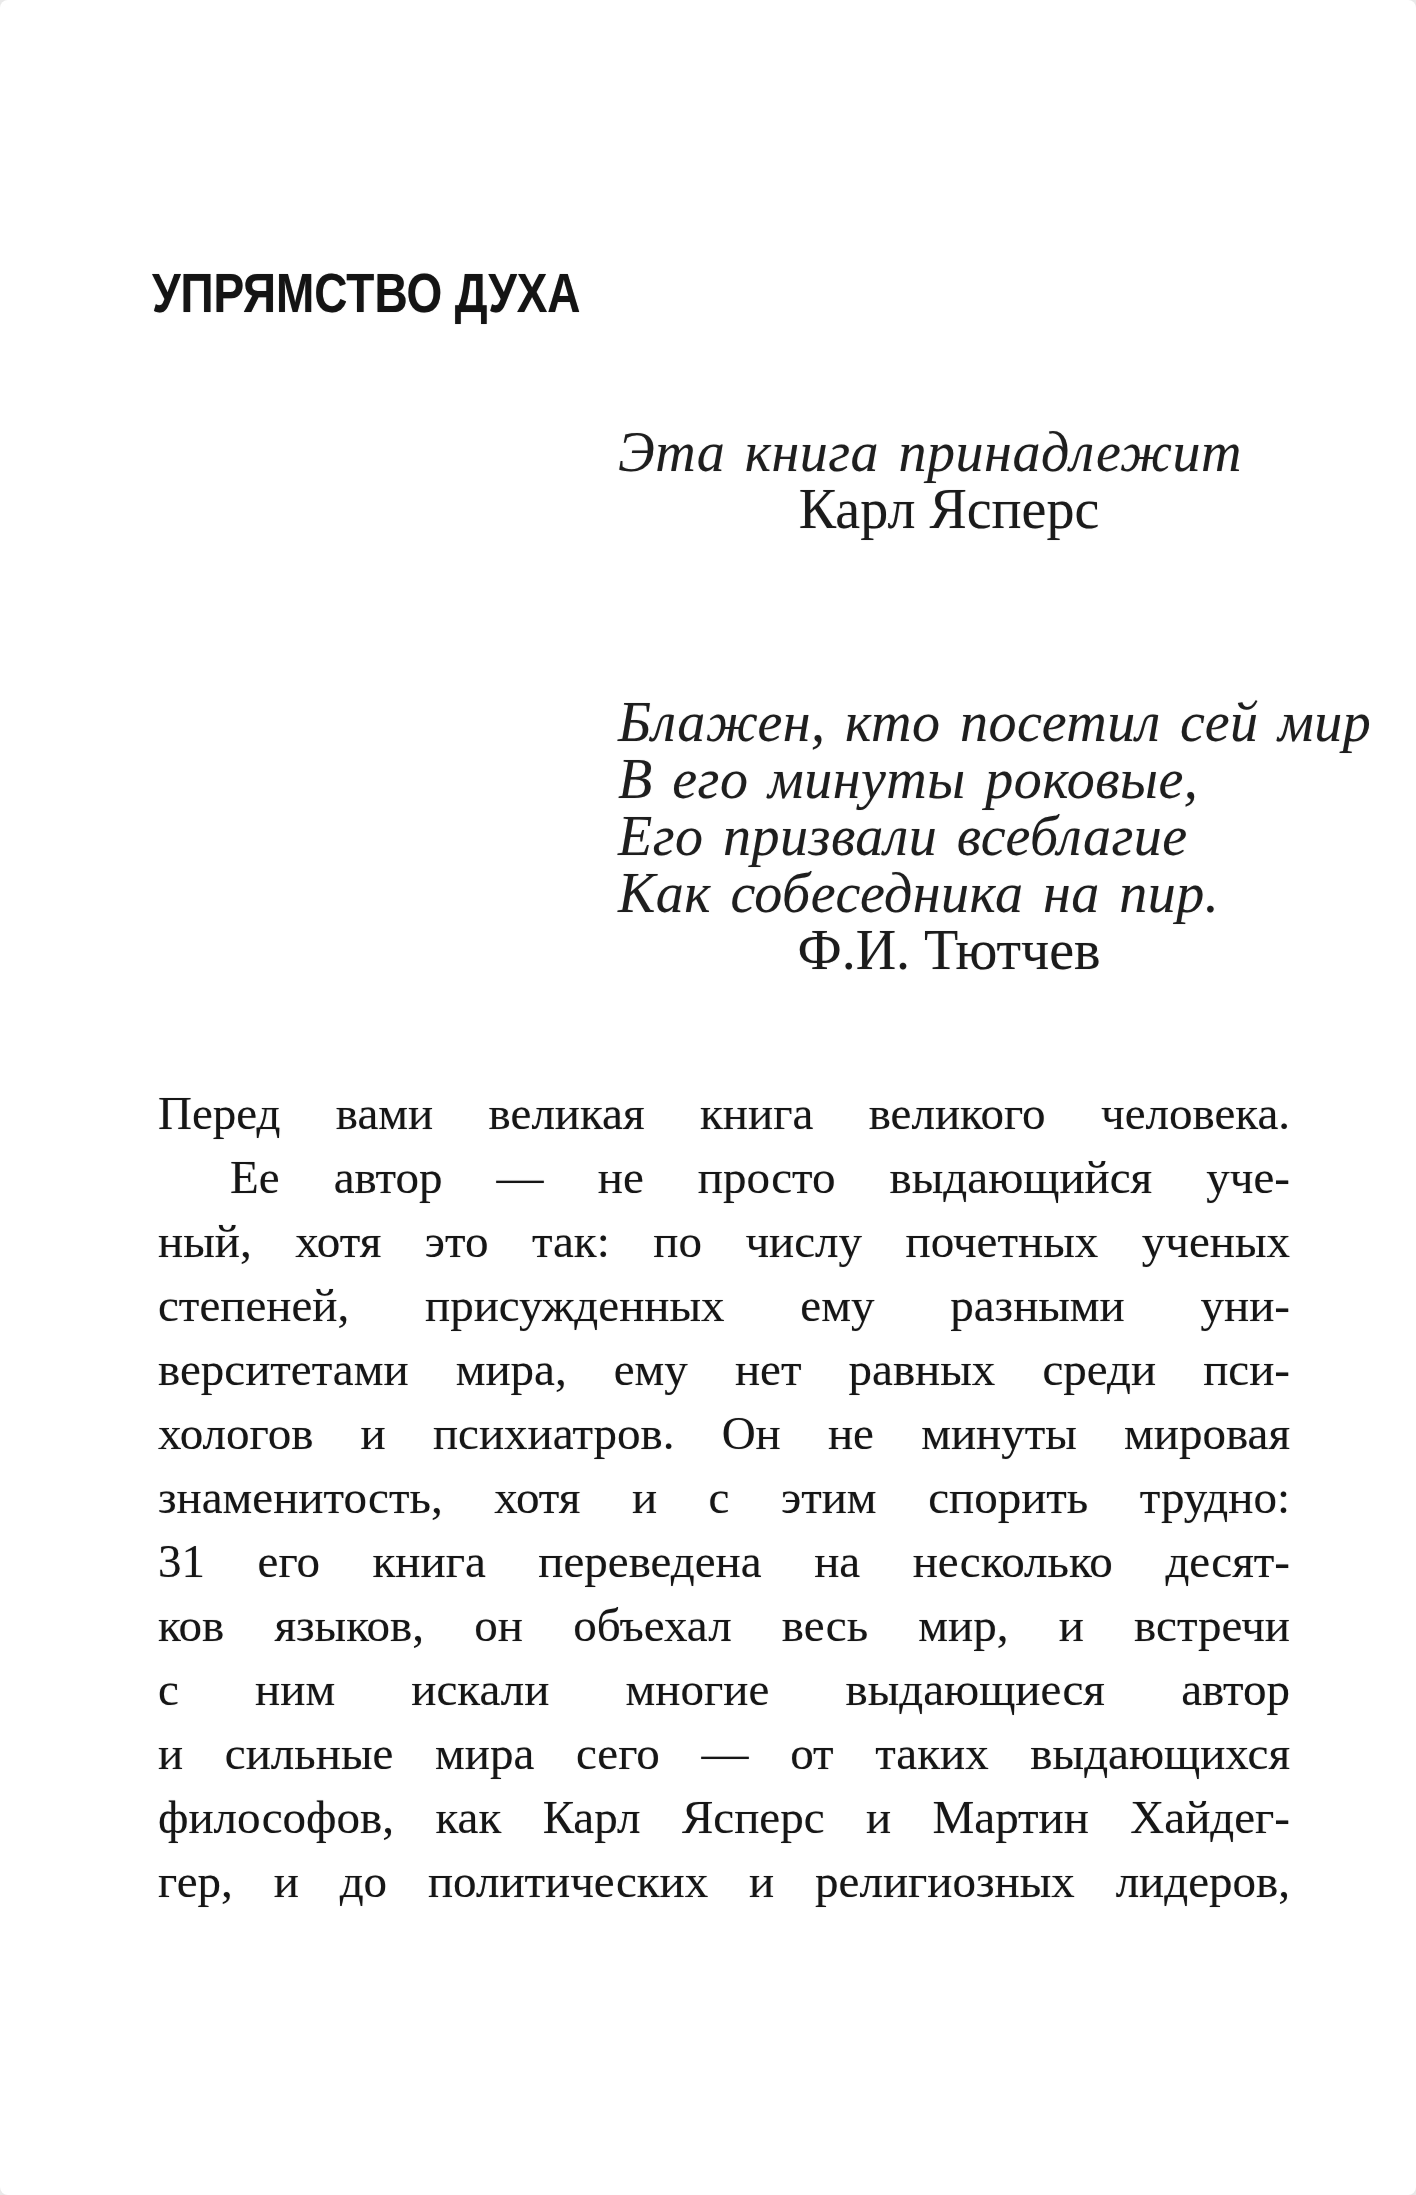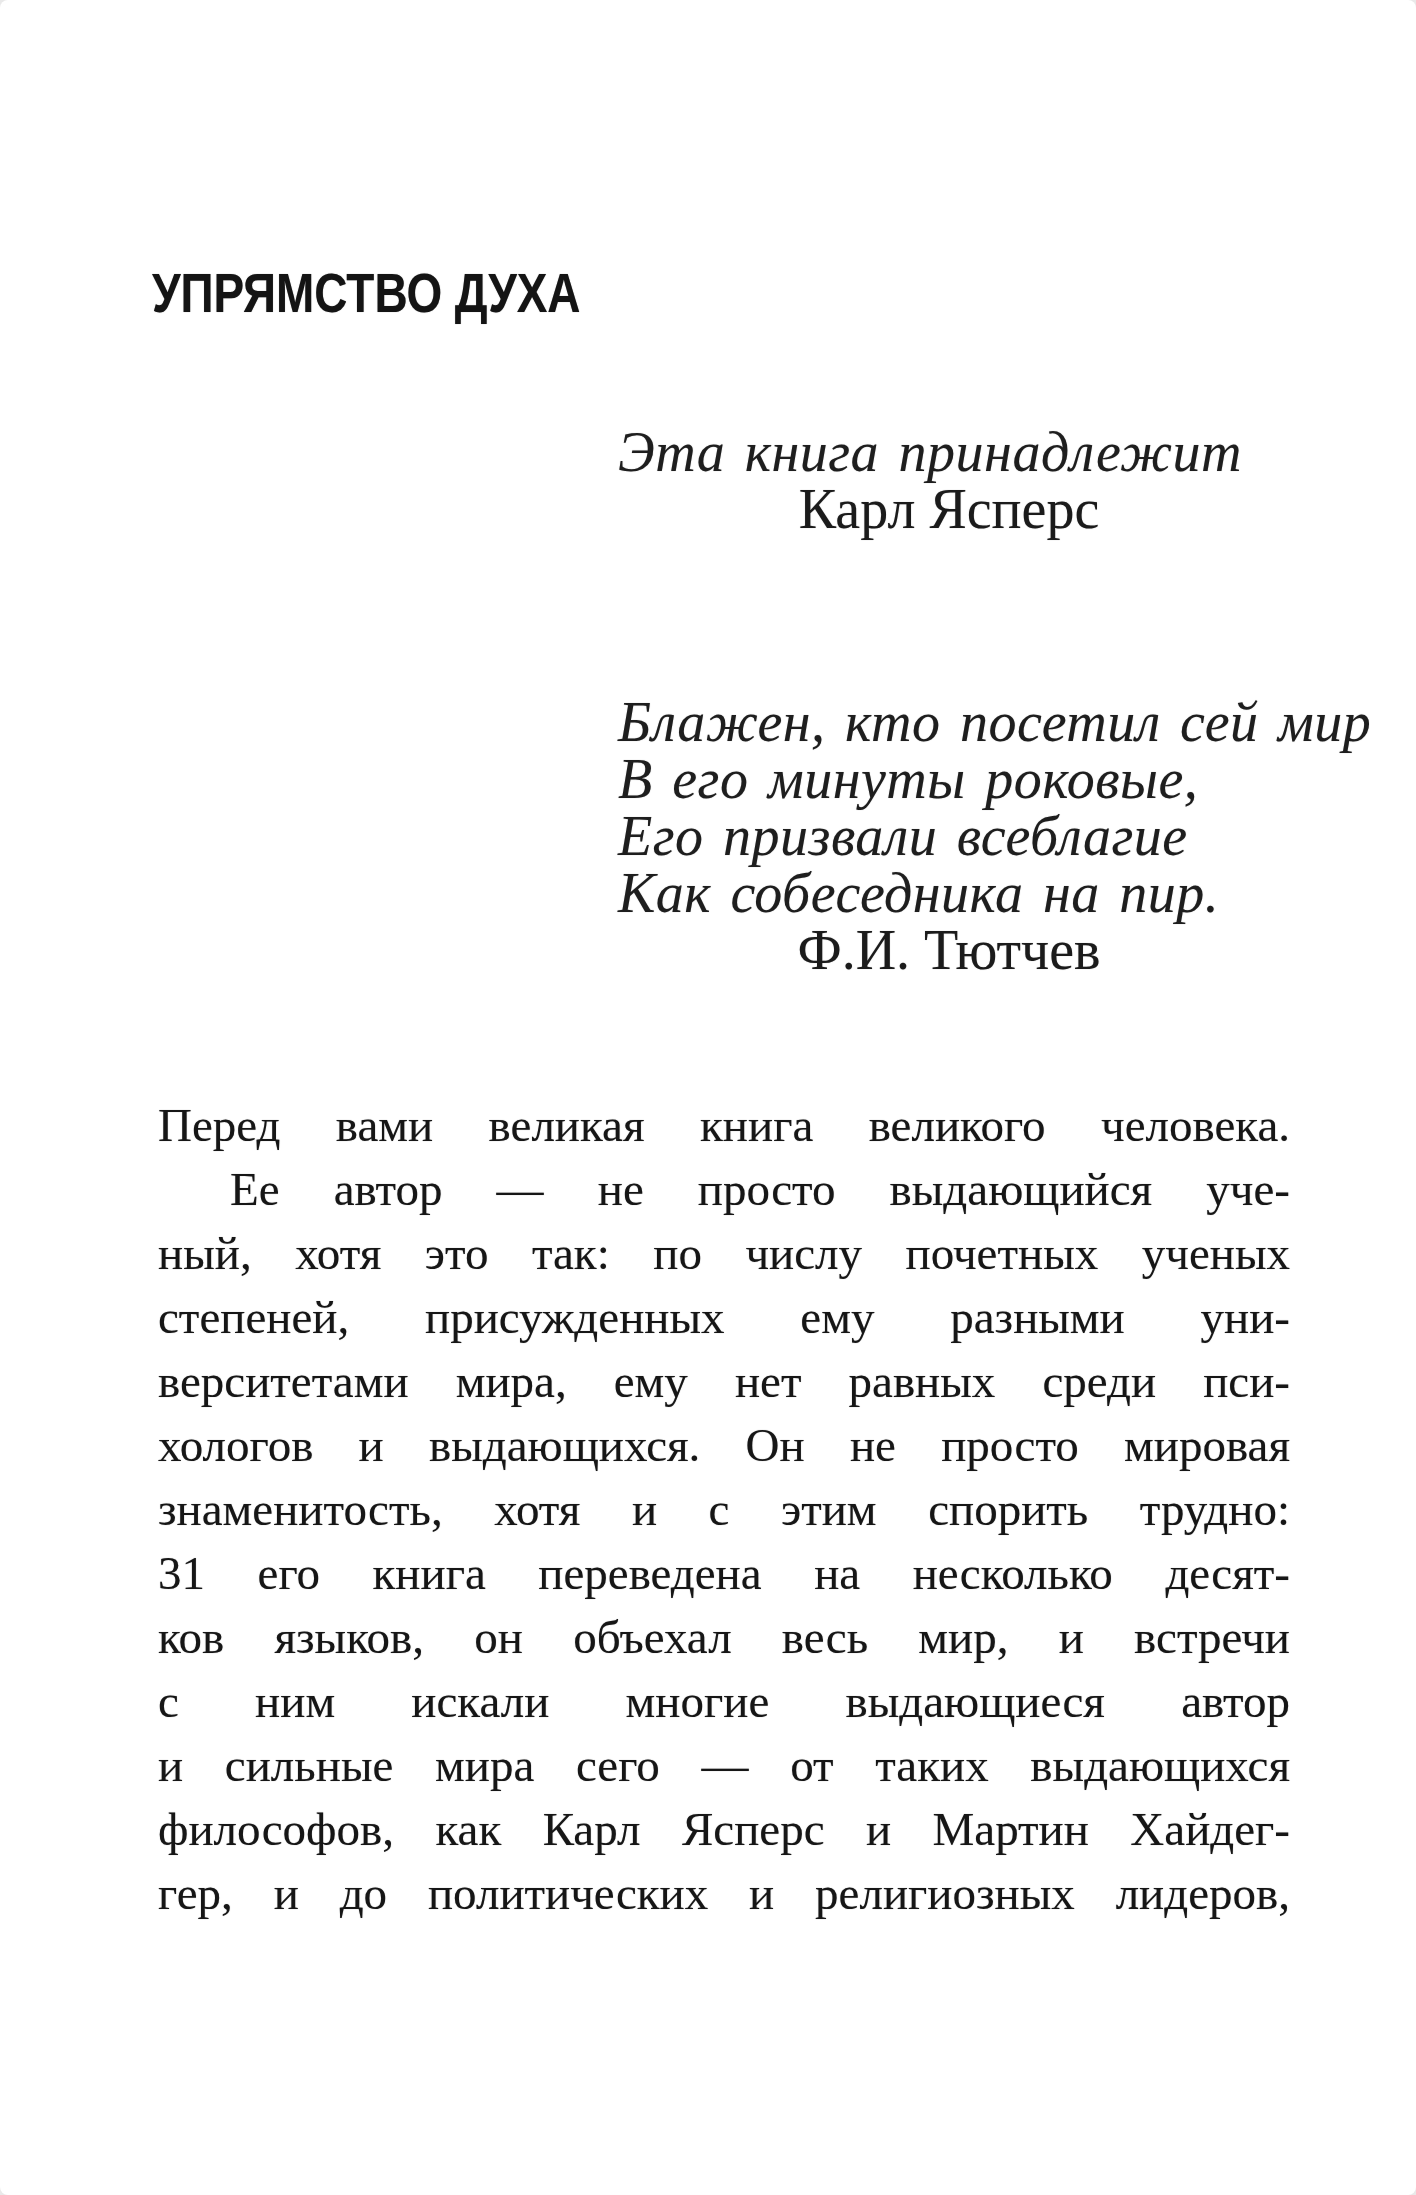--- a/index.html
+++ b/index.html
@@ -61,21 +61,20 @@
   
   .body-text {
     position: absolute;
     left: 158px;
     top: 1081px;
     width: 1132px;
     font-size: 47px;
     line-height: 64px;
     color: #161616;
     text-shadow: 0 0 1px rgba(22,22,22,0.4);
-    margin-top: 12px;
   }
   .body-line {
     text-align: justify;
     text-align-last: justify;
     text-justify: inter-word;
   }
   .body-line.indent {
     padding-left: 72px;
   }
 </style>
@@ -98,21 +97,21 @@
     <div class="ep-line">Как собеседника на пир.</div>
     <div class="ep-attribution">Ф.И. Тютчев</div>
   </div>
 
   <div class="body-text">
     <div class="body-line">Перед вами великая книга великого человека.</div>
     <div class="body-line indent">Ее автор — не просто выдающийся уче-</div>
     <div class="body-line">ный, хотя это так: по числу почетных ученых</div>
     <div class="body-line">степеней, присужденных ему разными уни-</div>
     <div class="body-line">верситетами мира, ему нет равных среди пси-</div>
-    <div class="body-line">хологов и выдающихся. Он не просто мировая</div>
+    <div class="body-line">хологов и психиатров. Он не минуты мировая</div>
     <div class="body-line">знаменитость, хотя и с этим спорить трудно:</div>
     <div class="body-line">31 его книга переведена на несколько десят-</div>
     <div class="body-line">ков языков, он объехал весь мир, и встречи</div>
     <div class="body-line">с ним искали многие выдающиеся автор</div>
     <div class="body-line">и сильные мира сего — от таких выдающихся</div>
     <div class="body-line">философов, как Карл Ясперс и Мартин Хайдег-</div>
     <div class="body-line">гер, и до политических и религиозных лидеров,</div>
   </div>
 
 </div>

